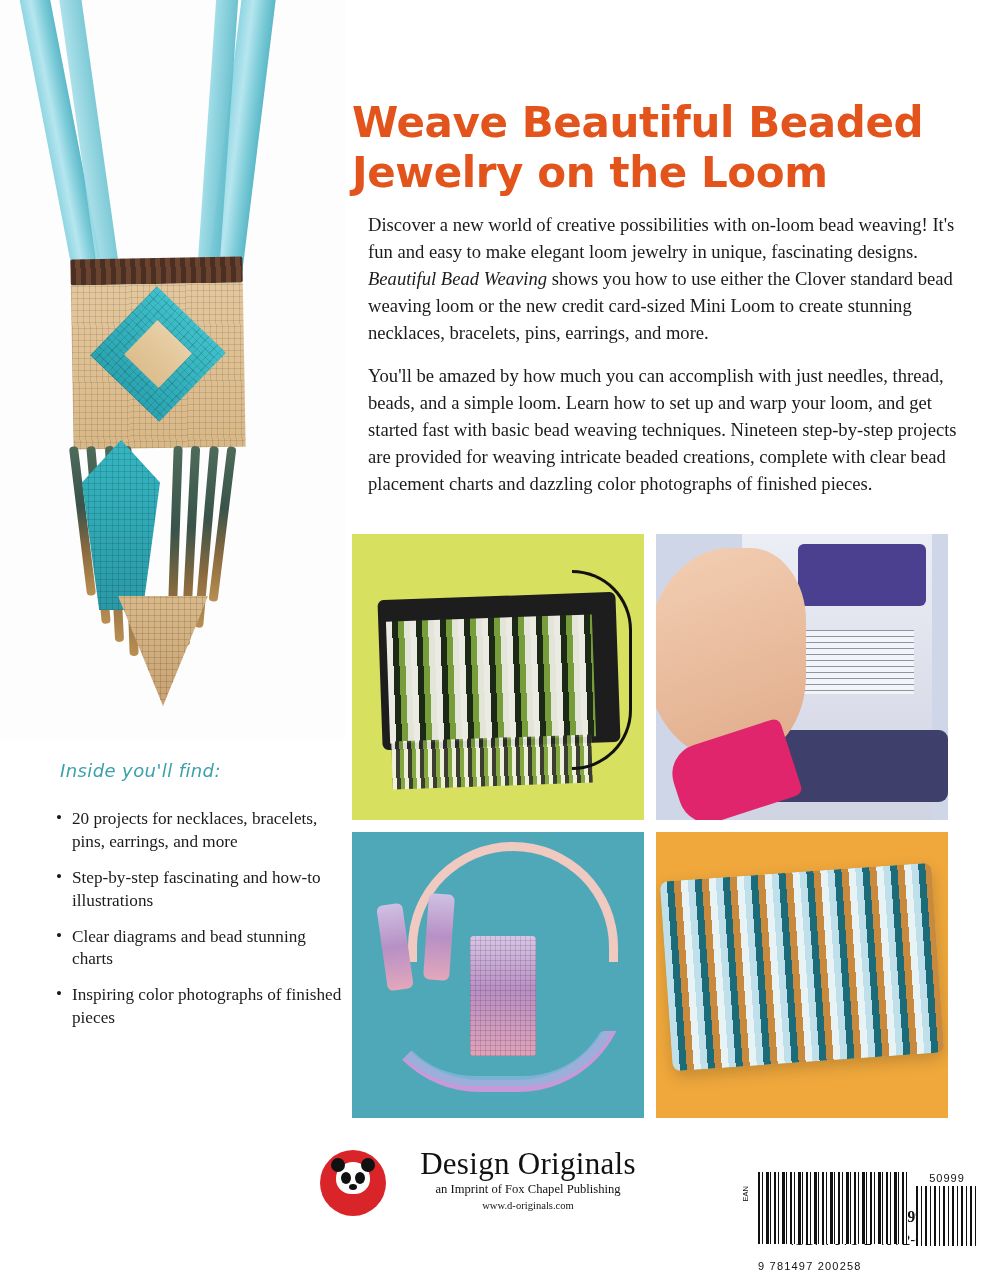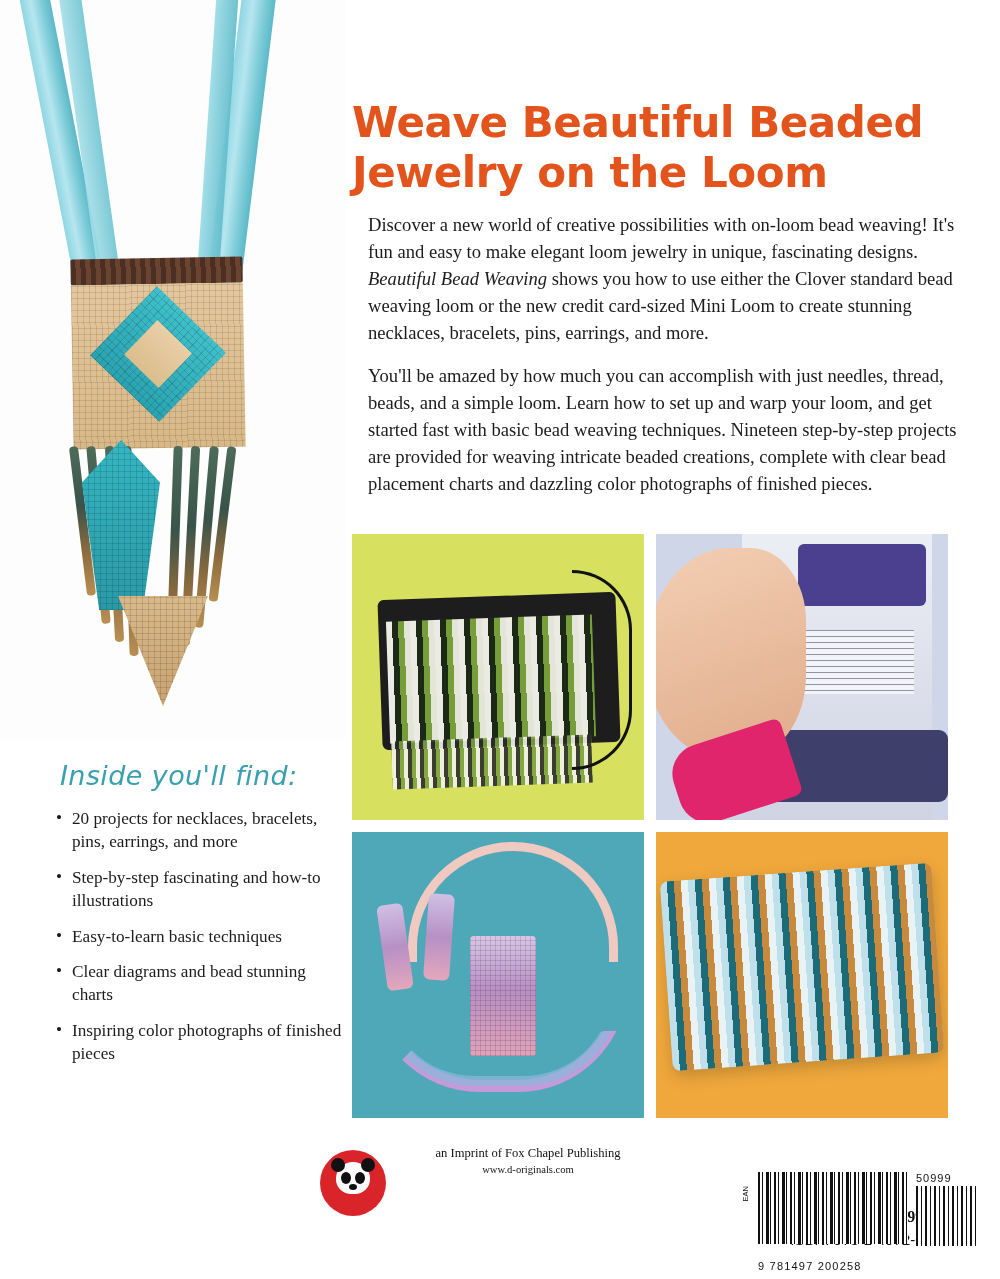--- a/index.html
+++ b/index.html
@@ -259,21 +259,21 @@
     transform: rotate(-4deg);
     box-shadow: 0 6px 16px rgba(0,0,0,.18);
   }
 
   
   .inside-title {
     position: absolute;
     left: 60px; top: 760px;
     color: #3aa0ae;
     font-family: "DejaVu Sans", sans-serif;
-    font-size: 27px;
+    font-size: 18px;
     font-style: italic;
     font-weight: normal;
     letter-spacing: .4px;
   }
   .inside-list {
     position: absolute;
     left: 56px; top: 808px;
     width: 290px;
     font-family: "Liberation Serif", serif;
     font-size: 17.2px;
@@ -396,20 +396,21 @@
   .barcode-addon {
     width: 62px; height: 60px;
     background: repeating-linear-gradient(90deg,
       #111 0 2px, #fff 2px 5px, #111 5px 6px, #fff 6px 9px);
   }
   .addon-digits {
     font-family: "Liberation Sans", sans-serif;
     font-size: 11px;
     letter-spacing: 1px;
     color: #111;
+    text-align: center;
     margin-bottom: 2px;
   }
 </style>
 </head>
 <body>
 
 <div class="page">
 
   <div class="hero-photo">
     <div class="ribbon-left"></div>
@@ -477,34 +478,34 @@
     <div class="cell cell4">
       <div class="cuff4"></div>
     </div>
 
   </div>
 
   <div class="inside-title">Inside you'll find:</div>
   <ul class="inside-list">
     <li>20 projects for necklaces, bracelets, pins, earrings, and more</li>
     <li>Step-by-step fascinating and how-to illustrations</li>
-    <li>Easy-to-learn basic techniques</li>
     <li>Clear diagrams and bead stunning charts</li>
     <li>Inspiring color photographs of finished pieces</li>
   </ul>
 
   <div class="publisher">
     <div class="panda">
       <div class="panda-face"></div>
       <div class="panda-ear l"></div>
       <div class="panda-ear r"></div>
       <div class="panda-eye l"></div>
       <div class="panda-eye r"></div>
       <div class="panda-nose"></div>
     </div>
+    <div class="pub-name">Design Originals</div>
     <div class="pub-sub">an Imprint of Fox Chapel Publishing</div>
     <div class="pub-url">www.d-originals.com</div>
   </div>
 
   <div class="price-block">
     <div class="price">$9.99 US | $12.99 CAN</div>
     <div class="isbn">ISBN: 978-1-4972-0025-8</div>
   </div>
 
   <div class="barcode-wrap">

